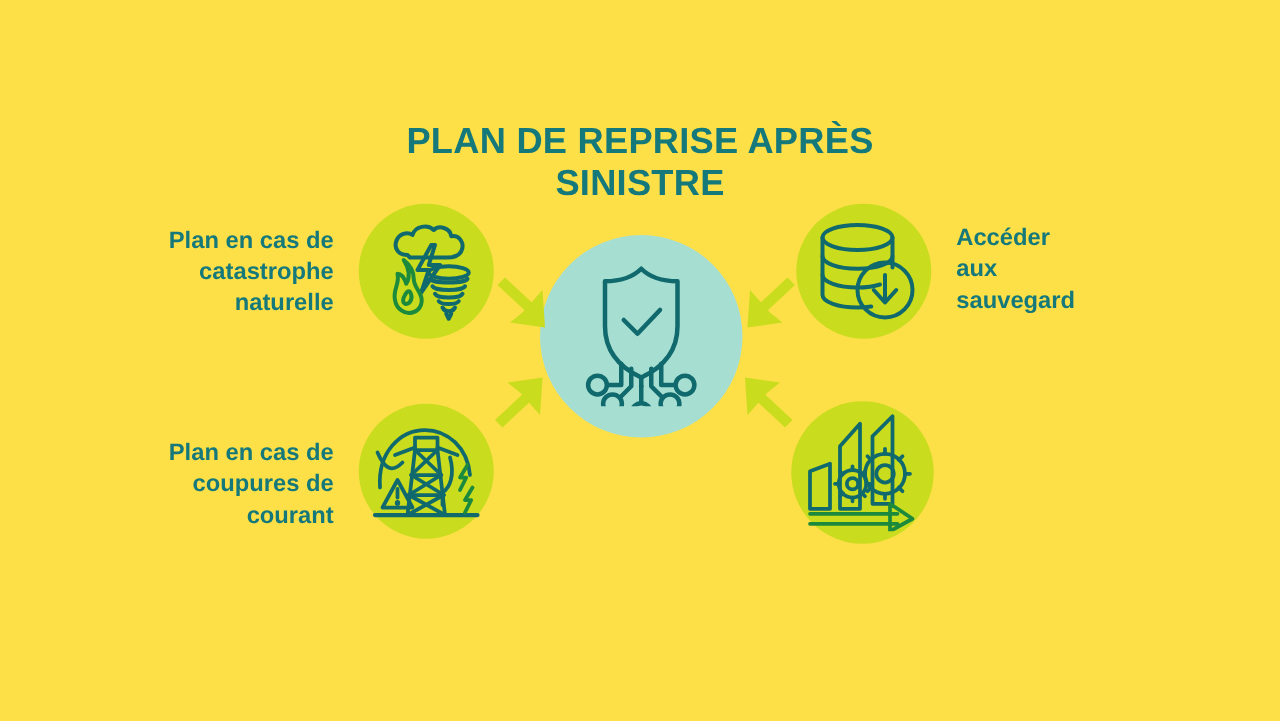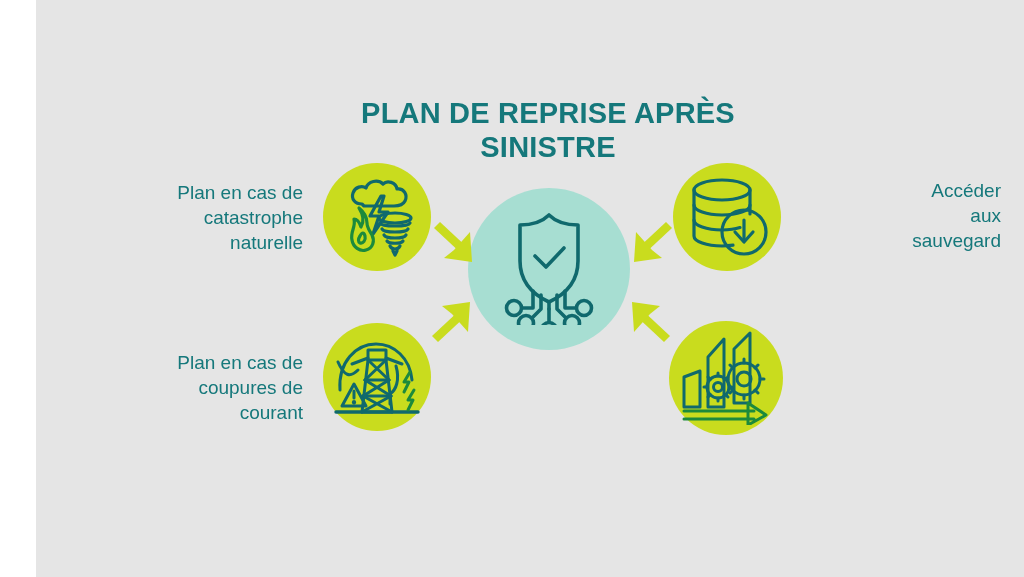--- a/index.html
+++ b/index.html
@@ -11,22 +11,21 @@
     width: 1024px;
     height: 577px;
     overflow: hidden;
     font-family: "Liberation Sans", sans-serif;
     position: relative;
   }
 
   #infographic {
     position: absolute;
     inset: 0;
-    background: #e5e5e5;
-    margin-left: 36px;
+    background: #fde047;
   }
 
   
   .title {
     position: absolute;
     left: 262px;
     top: 97px;
     width: 500px;
     text-align: center;
     color: #15787b;
@@ -68,30 +67,30 @@
     display: flex;
     align-items: center;
     justify-content: center;
   }
 
   
   .label {
     position: absolute;
     color: #15787b;
     font-size: 19px;
-    font-weight: normal;
+    font-weight: bold;
     line-height: 1.32;
     white-space: pre-line;
   }
   .label.right-align { text-align: right; }
   .label.left-align  { text-align: left; }
 
   #label-disaster { left: 85px;  top: 180px; width: 182px; }
   #label-power    { left: 85px;  top: 350px; width: 182px; }
-  #label-backup   { left: 765px; top: 178px; width: 200px; text-align: right; }
+  #label-backup   { left: 765px; top: 178px; width: 200px; }
   #label-downtime { left: 765px; top: 349px; width: 200px; }
 
   
   .arrow {
     position: absolute;
   }
   .arrow svg { display: block; overflow: visible; }
 
   #arrow-disaster { left: 396px; top: 224px; }
   #arrow-power    { left: 394px; top: 300px; }

